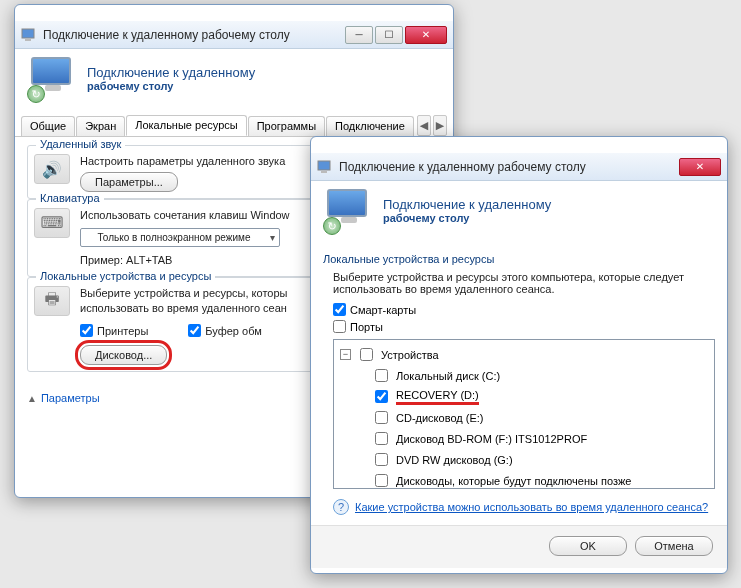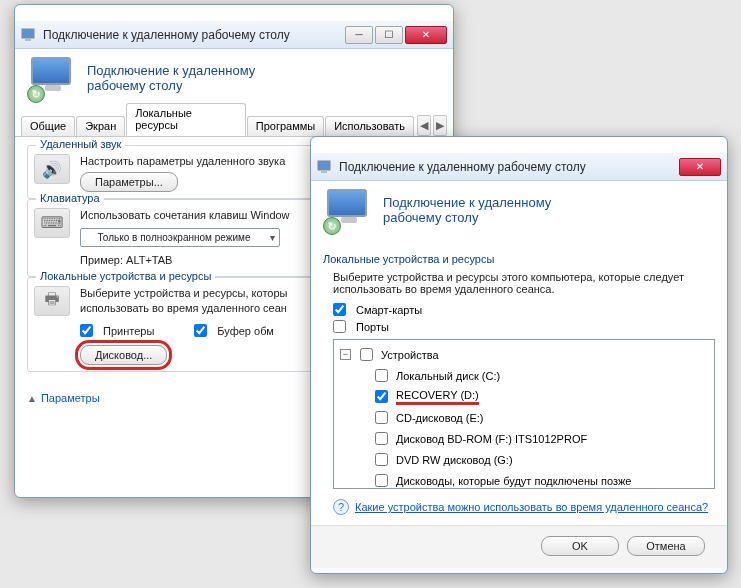--- a/index.html
+++ b/index.html
@@ -68,21 +68,21 @@
   }
   .badge {
     position:absolute; left:-2px; bottom:-4px; width:18px; height:18px;
     border-radius:50%; background: radial-gradient(#cfe8cf,#6ab06a);
     border:1px solid #4a904a;
     display:flex; align-items:center; justify-content:center;
     color:#fff; font-size:11px;
   }
   .header-text { color:#1a4b8c; }
   .header-line1 { font-size: 13px; }
-  .header-line2 { font-size: 13px; font-weight: normal; }
+  .header-line2 { font-size: 11px; font-weight: bold; }
   .tabstrip {
     display:flex; align-items:flex-end; padding: 0 6px; margin-top: 4px;
     border-bottom: 1px solid #c8c8c8;
     height: 24px;
   }
   .tab {
     padding: 3px 8px 4px 8px;
     border: 1px solid #c8c8c8;
     border-bottom: none;
     background: linear-gradient(#fefefe,#ececec);
@@ -132,21 +132,21 @@
   .dropdown {
     border:1px solid #8a98a8; background:#fff;
     padding:2px 18px 2px 6px; border-radius:2px;
     font-size:10px; position:relative; display:inline-block;
     min-width: 200px;
     text-align: center;
   }
   .dropdown::after {
     content:"▾"; position:absolute; right:4px; top:2px; color:#555; font-size:10px;
   }
-  .chk { display:flex; align-items:center; gap:10px; font-size:11px; }
+  .chk { display:flex; align-items:center; gap:4px; font-size:11px; }
   .chk input { width:13px; height:13px; margin:0; }
   .link { color:#0b57c4; text-decoration:underline; cursor:pointer; }
   .footer1 {
     display:flex; justify-content:space-between; align-items:center;
     padding: 6px 12px 10px 12px;
   }
   .footer1 .left { display:flex; align-items:center; gap:4px; color:#0b57c4; }
   .chev { font-size:10px; color:#666; }
   
   .treebox {
@@ -158,21 +158,21 @@
   .exp { width:11px; height:11px; border:1px solid #888; background:#fff; font-size:9px; line-height:9px; text-align:center; color:#444; }
   .ind { display:inline-block; }
   .hl-red {
     border-bottom: 3px solid #d22;
     padding-bottom: 1px;
   }
   .section-label { color:#0a3b7a; margin: 4px 0 6px 0; }
   .hint { color:#222; margin: 2px 0 8px 0; }
   .footer2 {
     display:flex; justify-content:flex-end; gap:8px;
-    padding: 10px 22px 12px 14px;
+    padding: 10px 14px 12px 14px;
     border-top:1px solid #e0e0e0;
     background:#f4f4f4;
   }
   .linkrow { display:flex; align-items:center; gap:6px; margin-top:10px; }
   .qmark {
     width:16px; height:16px; border:1px solid #6aa0d8; border-radius:50%;
     color:#3a72c0; display:flex; align-items:center; justify-content:center;
     font-size:11px; background:#eaf2fb;
   }
 </style>
@@ -204,21 +204,21 @@
       <div class="header-line1">Подключение к удаленному</div>
       <div class="header-line2">рабочему столу</div>
     </div>
   </div>
 
   <div class="tabstrip">
     <div class="tab">Общие</div>
     <div class="tab">Экран</div>
     <div class="tab active">Локальные ресурсы</div>
     <div class="tab">Программы</div>
-    <div class="tab">Использовать</div>
+    <div class="tab">Подключение</div>
     <div class="tab-nav">◀</div>
     <div class="tab-nav">▶</div>
   </div>
 
   <div class="body-pad">
     <div class="groupbox">
       <div class="legend">Удаленный звук</div>
       <div class="row">
         <div class="sicon">🔊</div>
         <div class="desc">

